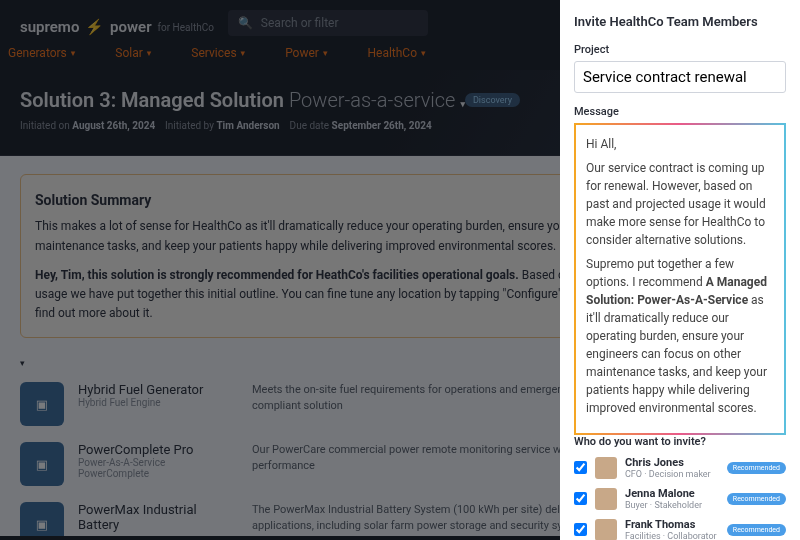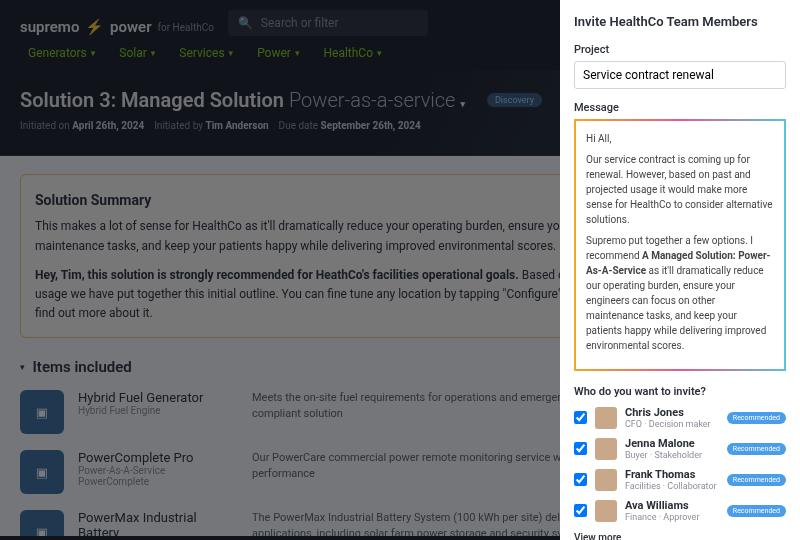--- a/index.html
+++ b/index.html
@@ -2,24 +2,24 @@
 <html><head>
 <meta charset="utf-8">
 <style>
 *{box-sizing:border-box;margin:0;padding:0;font-family:-apple-system,BlinkMacSystemFont,'Segoe UI',Roboto,sans-serif}
 body{background:#1a1d24;color:#e8e9eb;font-size:13px;width:800px;height:540px;overflow:hidden;position:relative}
 .header{display:flex;align-items:flex-end;padding:10px 20px;gap:14px}
 .logo{font-size:15px;font-weight:600;display:flex;align-items:center;gap:6px}
 .logo .bolt{color:#f5a623}
 .logo .sub{font-size:10px;color:#8a8f99;font-weight:400}
 .search{background:#2a2e38;border-radius:4px;padding:6px 10px;display:flex;align-items:center;gap:8px;color:#8a8f99;flex:0 0 200px;font-size:12px}
-.nav{display:flex;gap:24px;padding:0 28px 10px;font-size:12px;color:#84cc16}
+.nav{display:flex;gap:40px;padding:0 8px 10px;font-size:12px;color:#f97316}
 .nav-item{display:flex;align-items:center;gap:4px;cursor:pointer}
 .hero{background:linear-gradient(120deg,#1a1d24 50%,#2a3240 100%);padding:18px 20px 24px;border-bottom:1px solid #2a2e38}
-.title-row{display:flex;align-items:center;gap:22px;margin-bottom:8px}
+.title-row{display:flex;align-items:center;gap:0;margin-bottom:8px}
 .title{font-size:20px;font-weight:600}
 .title .light{font-weight:300;color:#b8bcc4}
 .badge{background:#3a5a7a;color:#9dd0f5;font-size:9px;padding:2px 8px;border-radius:10px}
 .meta{font-size:10px;color:#8a8f99}
 .meta strong{color:#c8ccd4}
 .content{background:#f5f6f8;color:#2a2e38;padding:18px 20px;height:380px;overflow:auto}
 .summary{border:1px solid #f0c080;background:#fdf8f2;border-radius:6px;padding:14px;margin-bottom:20px;font-size:12px;line-height:1.6}
 .summary h3{font-size:14px;margin-bottom:6px;color:#2a2e38}
 .summary .rec{margin-top:10px}
 .items-h{display:flex;align-items:center;gap:8px;margin-bottom:14px}
@@ -27,22 +27,22 @@
 .item{display:flex;gap:14px;margin-bottom:16px;align-items:flex-start}
 .item-icon{width:44px;height:44px;background:#3a6a9a;border-radius:6px;flex-shrink:0;display:flex;align-items:center;justify-content:center;color:#fff}
 .item-main{flex:0 0 160px}
 .item-name{font-size:13px;font-weight:400;color:#2a2e38}
 .item-sub{font-size:10px;color:#8a8f99}
 .item-desc{font-size:11px;color:#5a5f69;line-height:1.4;flex:1}
 .overlay{position:absolute;inset:0;background:rgba(10,12,18,0.55)}
 .panel{position:absolute;right:0;top:0;bottom:0;width:240px;background:#ffffff;color:#2a2e38;padding:14px 14px 10px;display:flex;flex-direction:column;font-size:11px}
 .panel h2{font-size:13px;font-weight:600;margin-bottom:14px}
 .panel label{font-size:11px;font-weight:500;display:block;margin-bottom:5px}
-.panel input[type=text]{width:100%;border:1px solid #d0d4dc;border-radius:3px;padding:6px 8px;font-size:12px;margin-bottom:12px}
-.msg{border:2px solid;border-image:linear-gradient(90deg,#f5a623,#e85a8a,#5ac0de) 1;padding:10px;font-size:10px;line-height:1.5;margin-bottom:14px;color:#444}
+.panel input[type=text]{width:100%;border:1px solid #d0d4dc;border-radius:3px;padding:6px 8px;font-size:15px;margin-bottom:12px}
+.msg{border:2px solid;border-image:linear-gradient(90deg,#f5a623,#e85a8a,#5ac0de) 1;padding:10px;font-size:12px;line-height:1.5;color:#444}
 .msg p{margin-bottom:6px}
 .invite-q{font-size:11px;font-weight:600;margin-bottom:8px}
 .person{display:flex;align-items:center;gap:8px;margin-bottom:8px}
 .person input{cursor:pointer}
 .avatar{width:22px;height:22px;border-radius:3px;background:#c8a888}
 .pinfo{flex:1}
 .pname{font-size:11px;font-weight:700}
 .prole{font-size:9px;color:#8a8f99}
 .rec-pill{background:#4a9de8;color:#fff;font-size:7px;padding:2px 6px;border-radius:8px}
 .viewmore{font-size:10px;font-weight:500;cursor:pointer;margin-top:2px}
@@ -90,38 +90,37 @@
 <div class="hero">
   <div class="title-row">
     <div class="title">
       <span>Solution 3: Managed Solution</span>
       <span class="light">Power-as-a-service</span>
       <span class="chev">▾</span>
     </div>
     <span class="badge">Discovery</span>
   </div>
   <div class="meta">
-    <span>Initiated on</span> <strong>April 26th, 2024</strong>&nbsp;&nbsp;&nbsp;
+    <span>Initiated on</span> <strong>August 26th, 2024</strong>&nbsp;&nbsp;&nbsp;
     <span>Initiated by</span> <strong>Tim Anderson</strong>&nbsp;&nbsp;&nbsp;
     <span>Due date</span> <strong>September 26th, 2024</strong>
   </div>
 </div>
 
 <div class="content">
   <div class="summary">
     <h3>Solution Summary</h3>
     <div>This makes a lot of sense for HealthCo as it'll dramatically reduce your operating burden, ensure your engineers can focus on other maintenance tasks, and keep your patients happy while delivering improved environmental scores.</div>
     <div class="rec">
       <strong>Hey, Tim, this solution is strongly recommended for HeathCo's facilities operational goals.</strong><span> Based on your existing sites and projected usage we have put together this initial outline. You can fine tune any location by tapping "Configure" against a line. Click on a product to find out more about it.</span>
     </div>
   </div>
 
   <div class="items-h">
     <span class="chev">▾</span>
-    <h2>Items included</h2>
   </div>
 
   <div id="items-list">
       <div class="item">
         <div class="item-icon">▣</div>
         <div class="item-main">
           <div class="item-name">Hybrid Fuel Generator</div>
           <div class="item-sub">Hybrid Fuel Engine</div>
         </div>
         <div class="item-desc">Meets the on-site fuel requirements for operations and emergency systems and they are the only EPA compliant solution</div>

